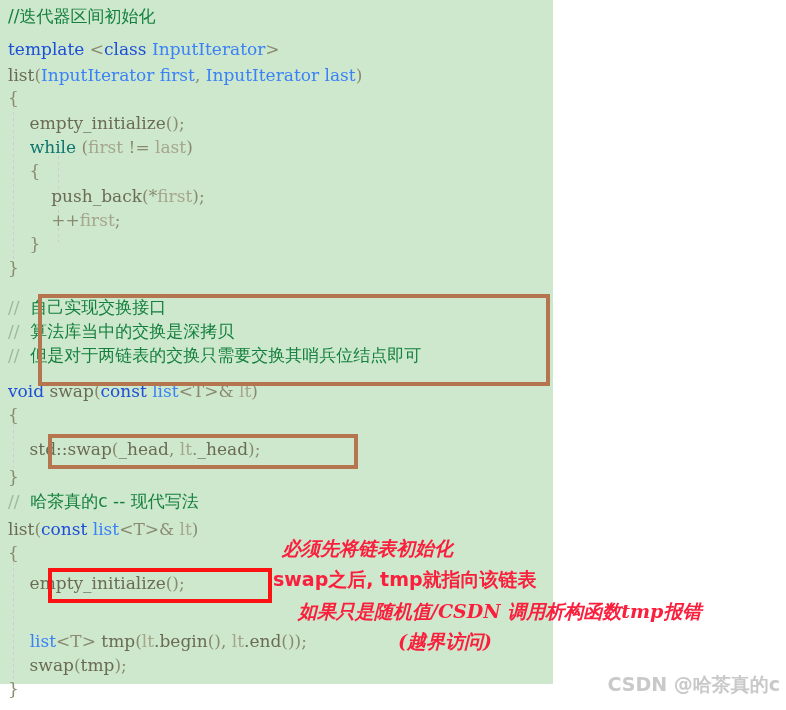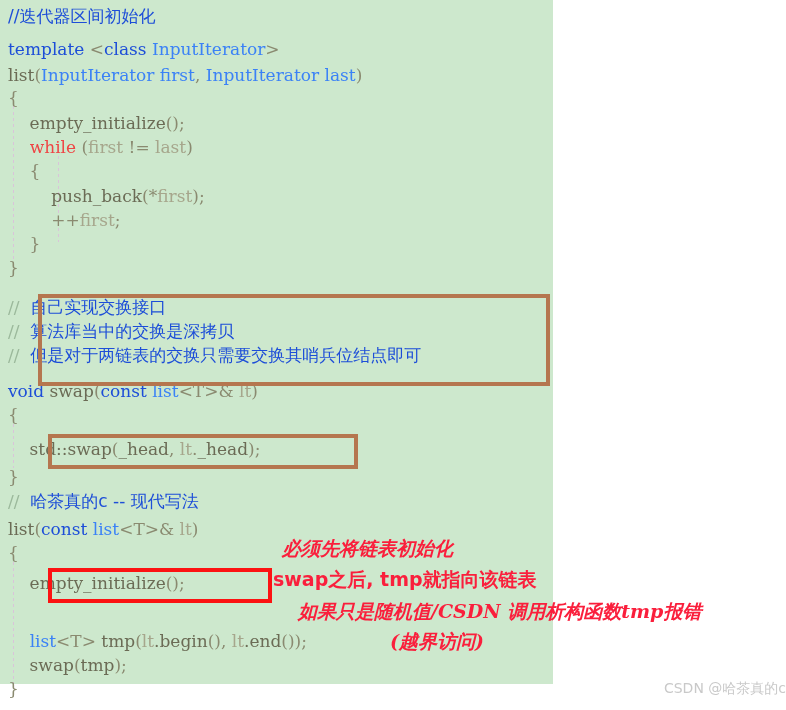--- a/index.html
+++ b/index.html
@@ -47,24 +47,24 @@
     line-height: 22px;
     letter-spacing: 0px;
     color: #5a5a4a;
   }
   .cn {
     font-family: "DejaVu Sans", sans-serif;
     font-size: 17px;
   }
 
   
-  .tok-comment   { color: #1d4ed8; }
+  .tok-comment   { color: #15803d; }
   .tok-comment-s { color: #9bb89b; }
   .tok-keyword   { color: #1d4ed8; }
-  .tok-keyword2  { color: #ef4444; }
+  .tok-keyword2  { color: #0f766e; }
   .tok-type      { color: #3b82f6; }
   .tok-plain     { color: #6b6b55; }
   .tok-punct     { color: #8a8a70; }
   .tok-ident     { color: #a6a68c; }
 
   
   .box {
     position: absolute;
     box-sizing: border-box;
     background: transparent;
@@ -85,26 +85,27 @@
   }
   .annot-plain {
     font-style: normal;
     font-family: "DejaVu Sans", sans-serif;
     font-weight: bold;
   }
 
   
   #watermark {
     position: absolute;
-    right: 0;
+    right: 6px;
     bottom: 12px;
     color: #c9c9c9;
     font-family: "DejaVu Sans", sans-serif;
-    font-size: 14px;
+    font-size: 19px;
     white-space: pre;
+    font-weight: bold;
   }
 </style>
 </head>
 <body>
 
 <div id="code-panel" style="width: 553px; height: 684px; background: rgb(205, 232, 205);"></div>
 
 <div id="guides-layer">
     <div class="indent-guide" style="left: 13px; top: 100px; height: 160px;"></div>
     <div class="indent-guide" style="left: 58px; top: 150px; height: 92px;"></div>
@@ -140,16 +141,16 @@
   </div>
 <div id="boxes-layer">
     <div class="box box-brown" style="left: 38px; top: 294px; width: 512px; height: 92px;"></div>
     <div class="box box-brown" style="left: 48px; top: 434px; width: 310px; height: 35px;"></div>
     <div class="box box-red" style="left: 48px; top: 568px; width: 224px; height: 35px;"></div>
   </div>
 <div id="annots-layer">
     <div class="annot" style="left: 282px; top: 537px;">必须先将链表初始化</div>
     <div class="annot annot-plain" style="left: 273px; top: 568px;">swap之后, tmp就指向该链表</div>
     <div class="annot" style="left: 298px; top: 600px;">如果只是随机值/CSDN 调用析构函数tmp报错</div>
-    <div class="annot" style="left: 390px; top: 630px;">(越界访问)</div>
+    <div class="annot" style="left: 398px; top: 630px;">(越界访问)</div>
   </div>
 
 <div id="watermark">CSDN @哈茶真的c</div>
 
 </body></html>

